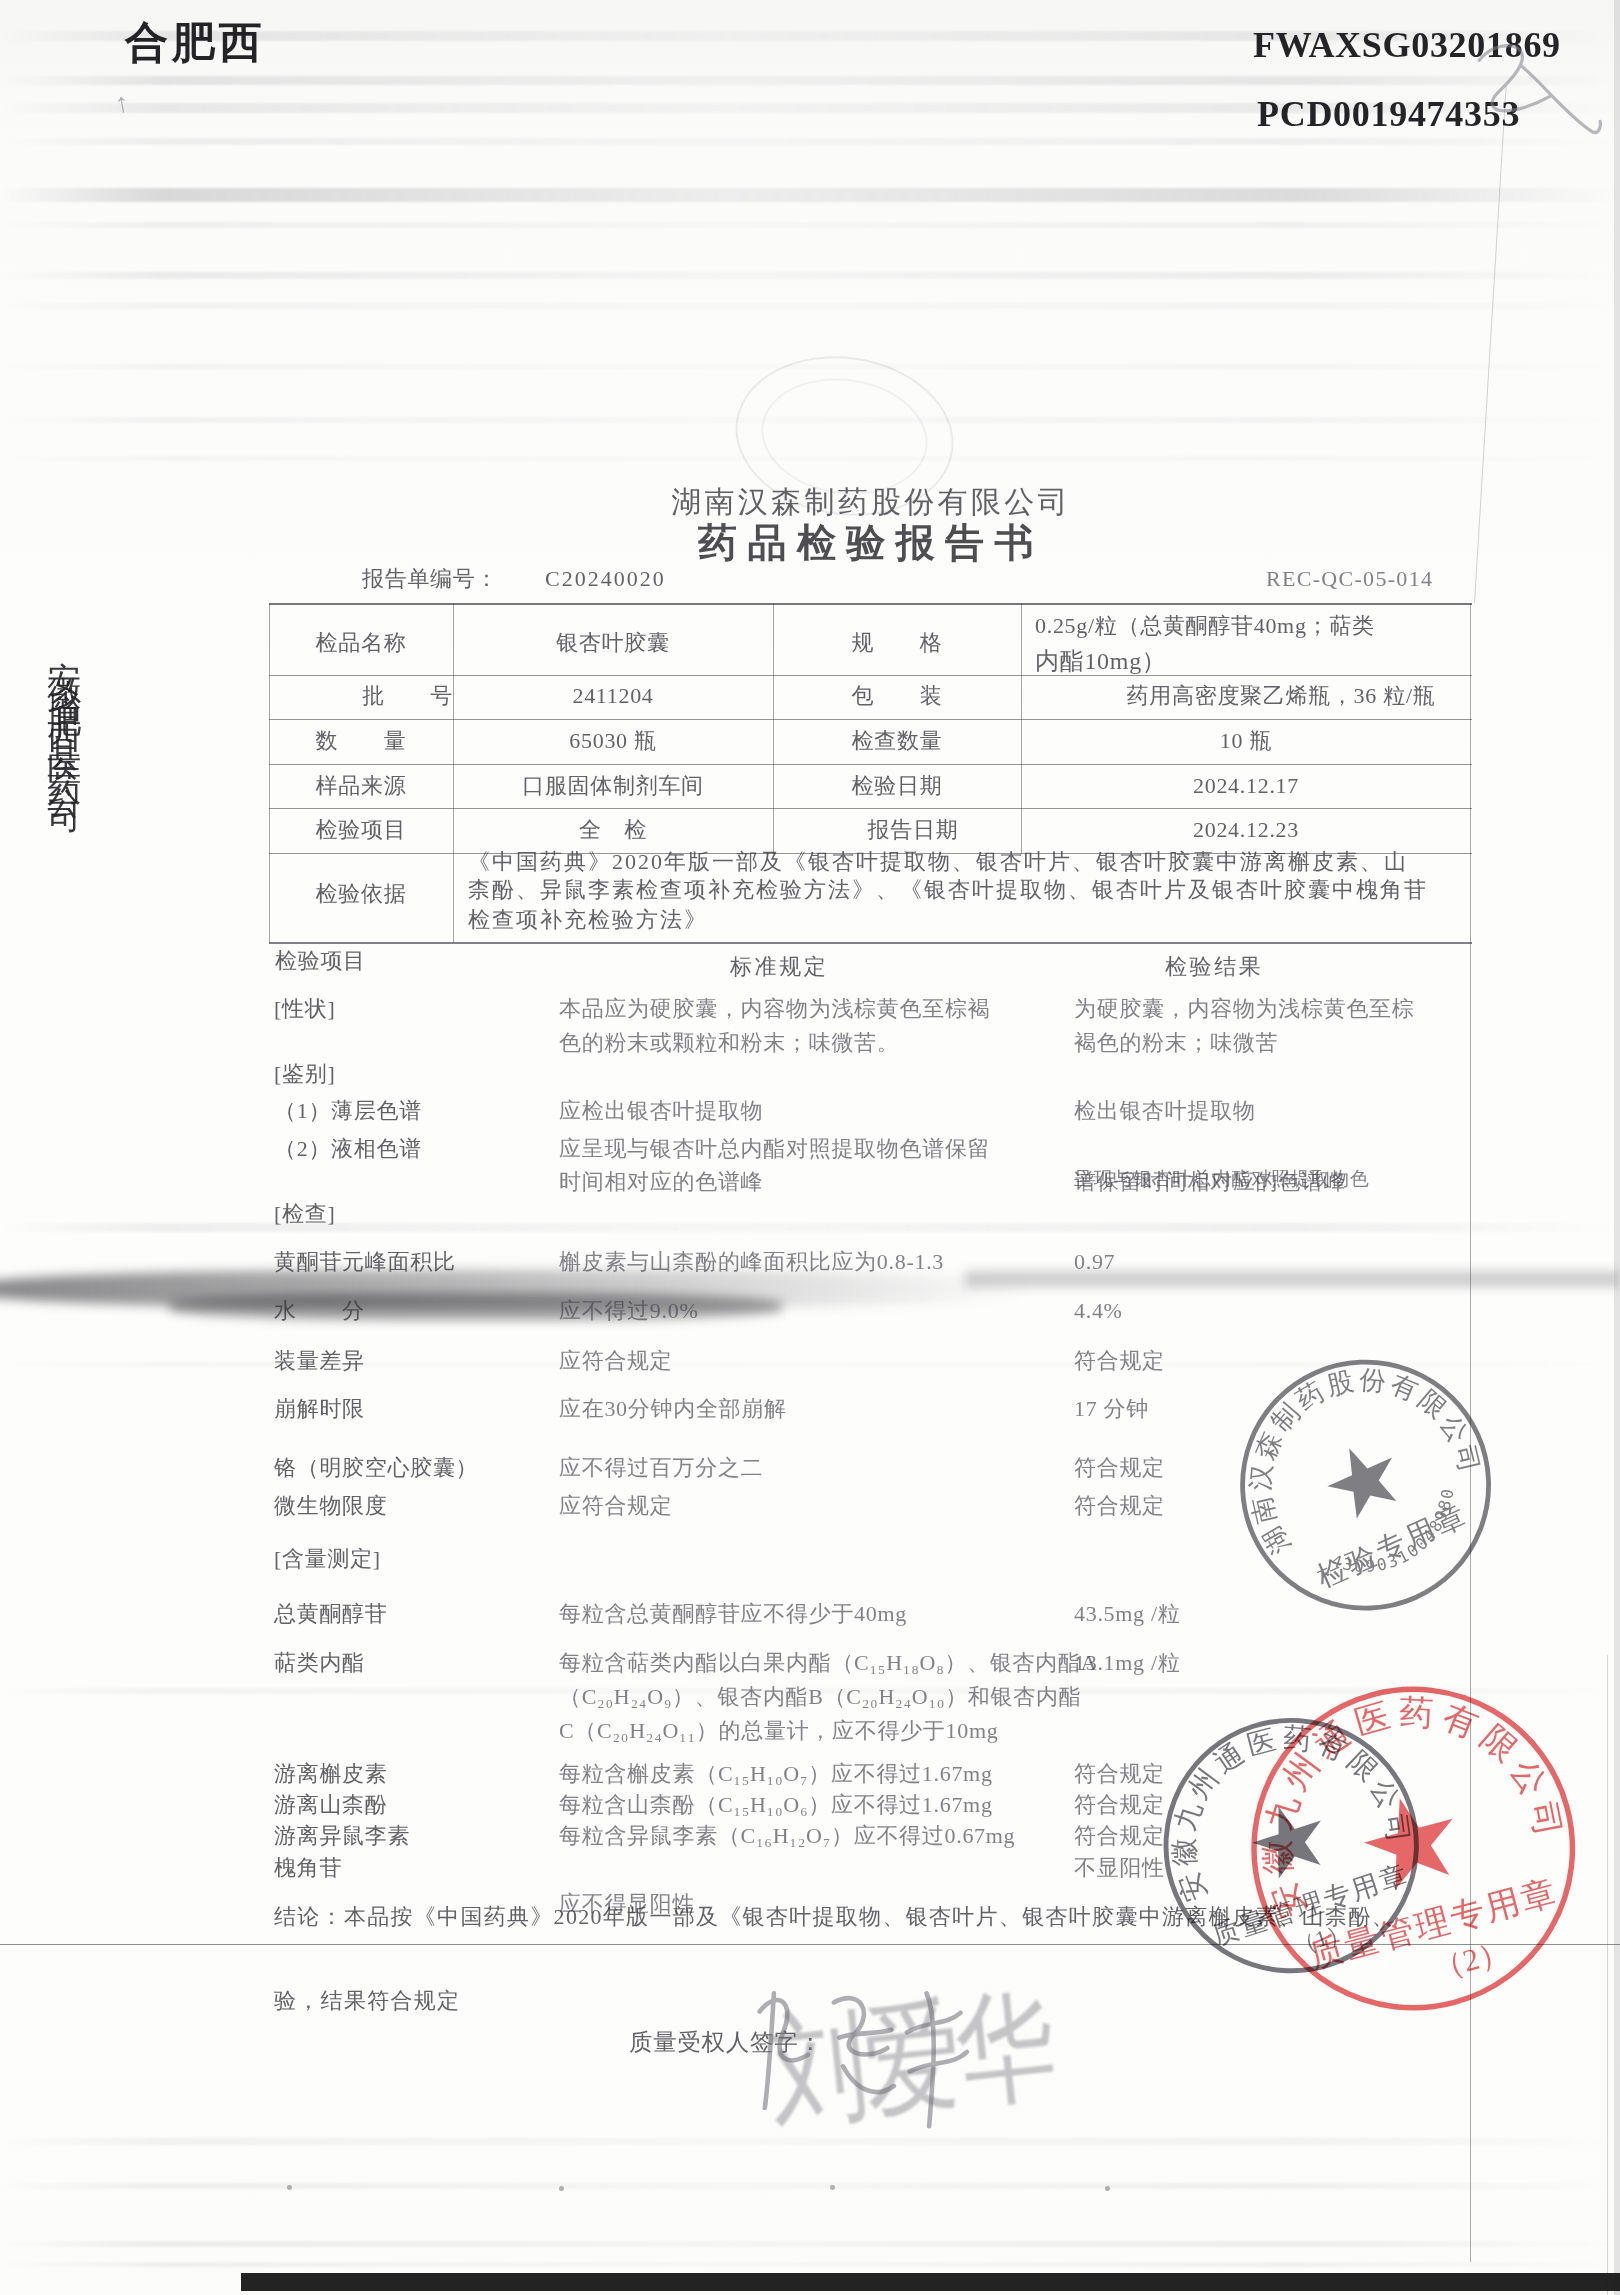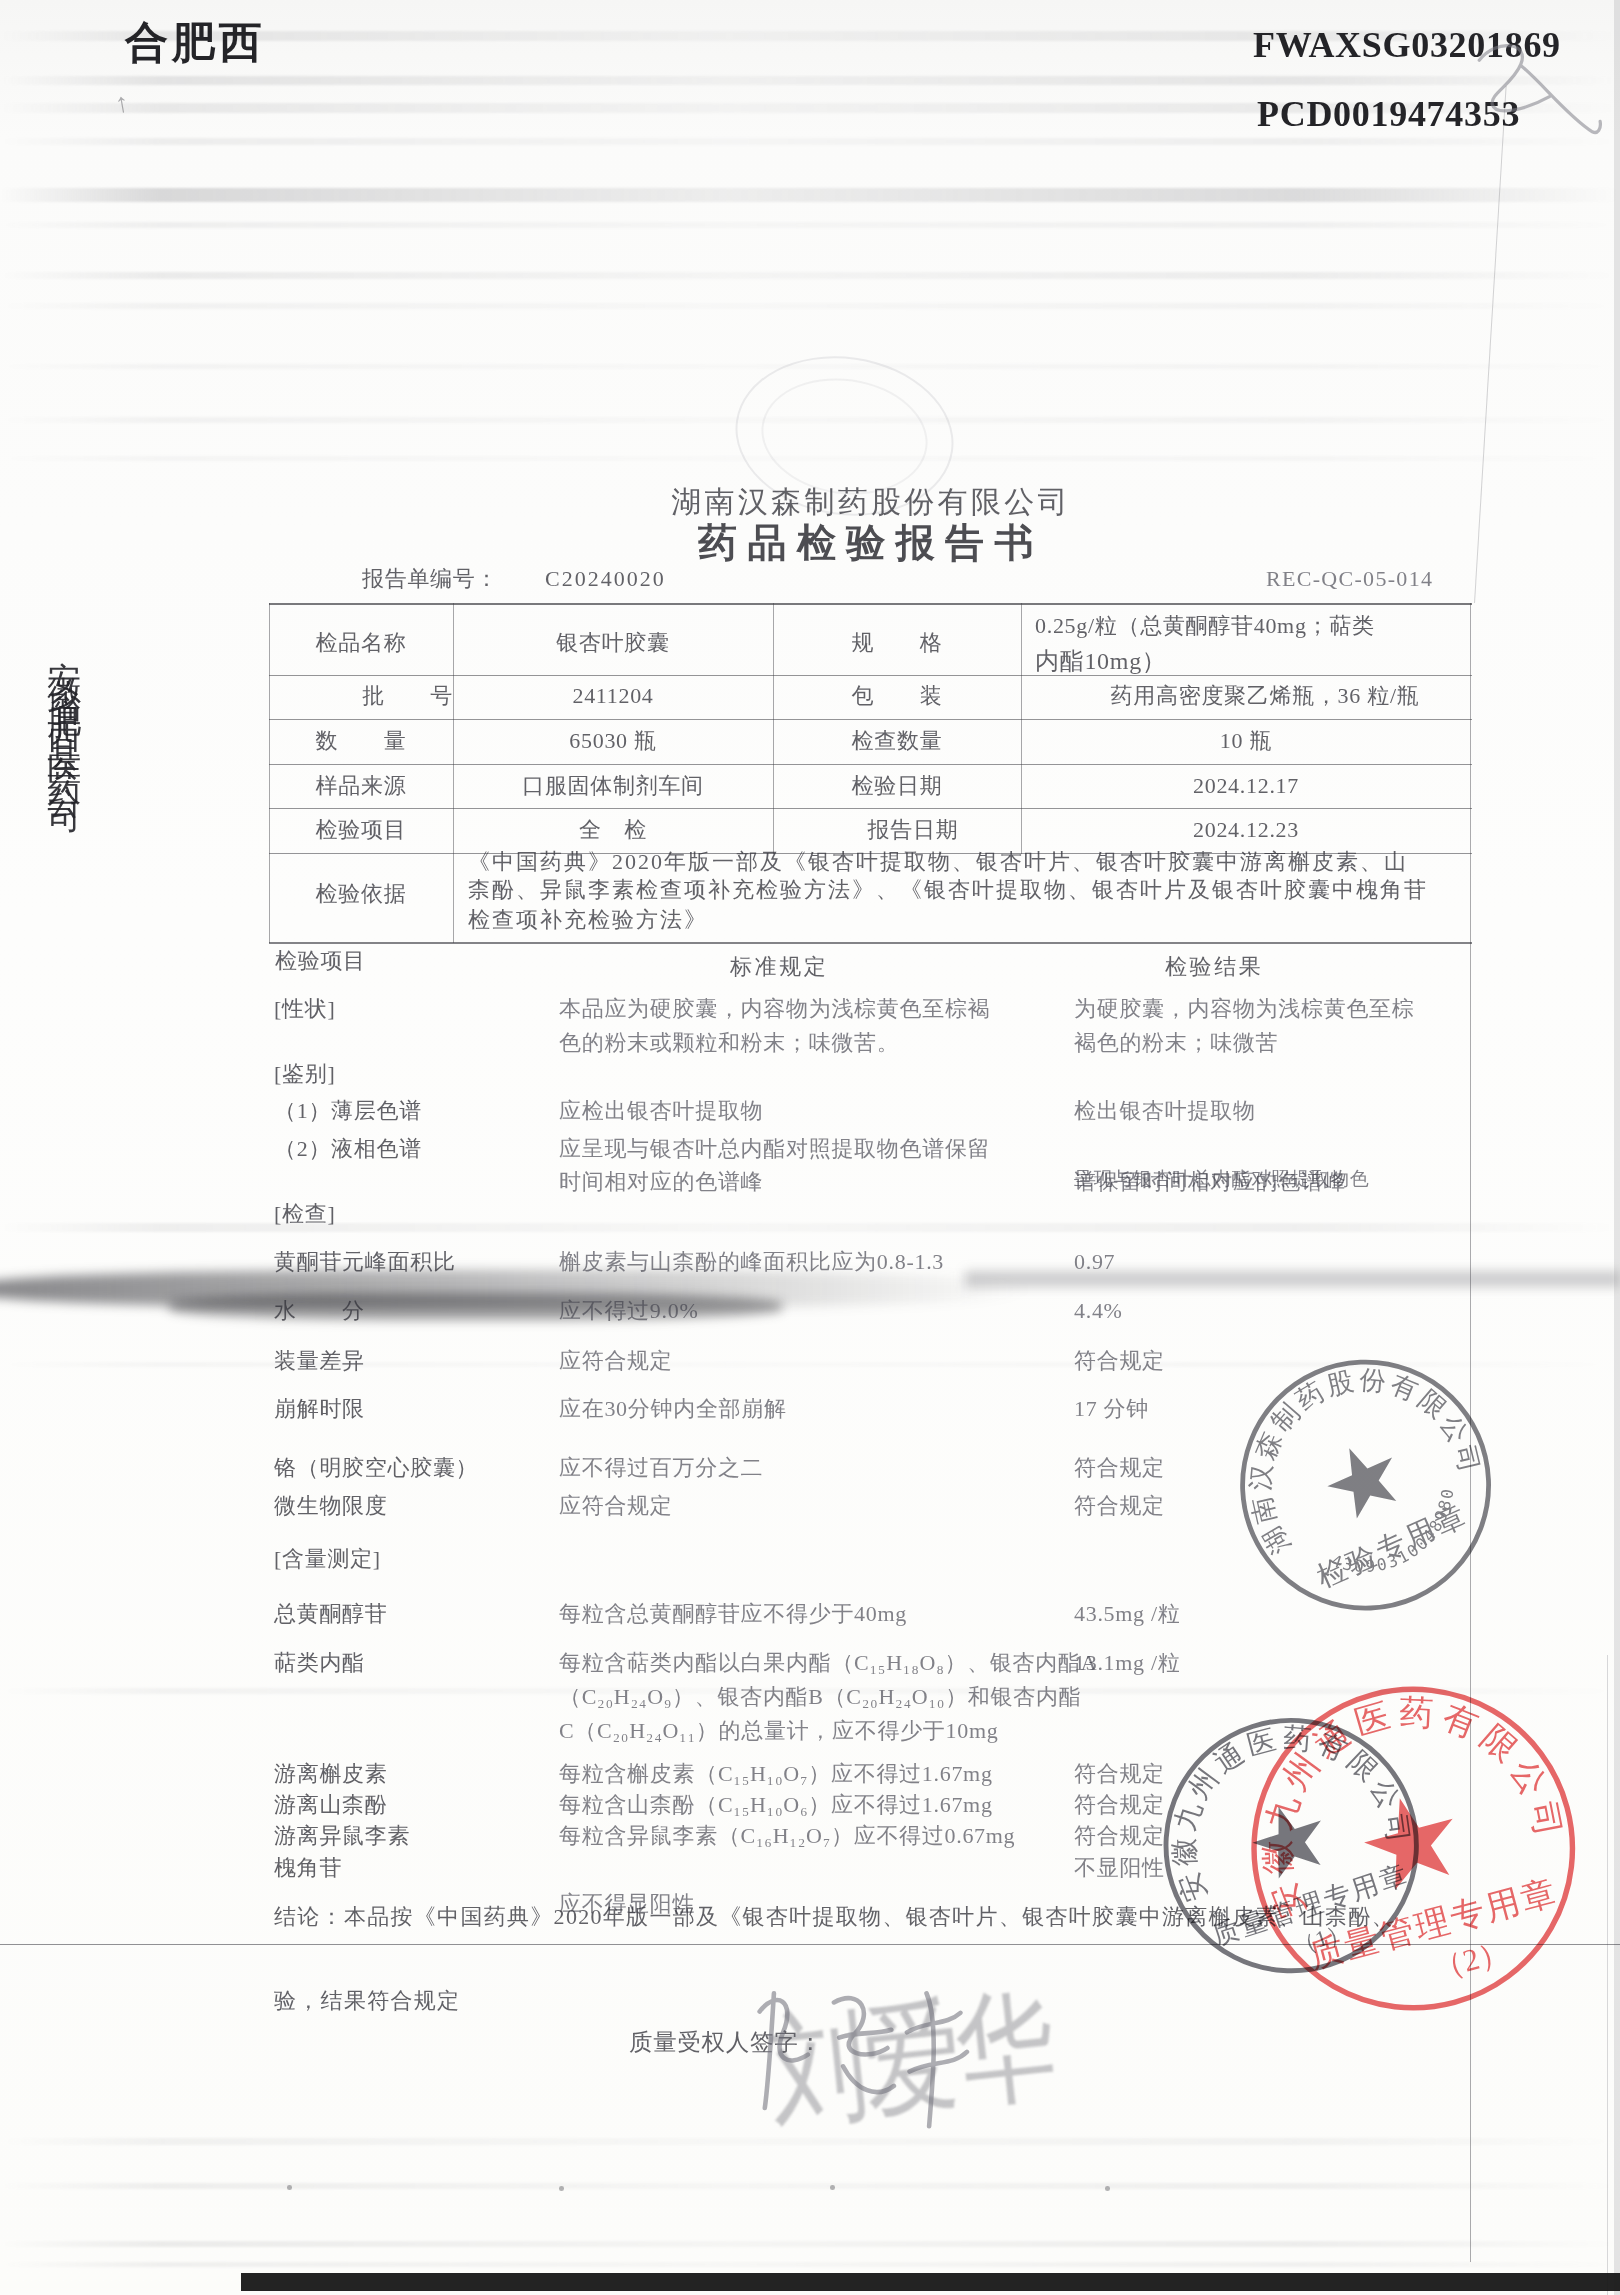--- a/index.html
+++ b/index.html
@@ -89,21 +89,21 @@
 
   <div class="t mid" style="left:269px;top:630px;width:184px;text-align:center;font-size:22px;">检品名称</div>
   <div class="t mid" style="left:453px;top:630px;width:320px;text-align:center;font-size:22px;">银杏叶胶囊</div>
   <div class="t mid" style="left:773px;top:630px;width:248px;text-align:center;font-size:22px;">规　　格</div>
   <div class="t mid" style="left:1035px;top:613px;font-size:22px;">0.25g/粒（总黄酮醇苷40mg；萜类</div>
   <div class="t mid" style="left:1035px;top:647px;font-size:24px;">内酯10mg）</div>
 
   <div class="t mid" style="left:269px;top:683px;width:184px;text-align:right;font-size:22px;">批　　号</div>
   <div class="t mid" style="left:453px;top:683px;width:320px;text-align:center;font-size:22px;">2411204</div>
   <div class="t mid" style="left:773px;top:683px;width:248px;text-align:center;font-size:22px;">包　　装</div>
-  <div class="t mid" style="left:1021px;top:683px;width:488px;text-align:center;font-size:22px;">药用高密度聚乙烯瓶，36 粒/瓶</div>
+  <div class="t mid" style="left:1021px;top:683px;width:488px;text-align:center;font-size:22px;padding-left:16px;">药用高密度聚乙烯瓶，36 粒/瓶</div>
 
   <div class="t mid" style="left:269px;top:728px;width:184px;text-align:center;font-size:22px;">数　　量</div>
   <div class="t mid" style="left:453px;top:728px;width:320px;text-align:center;font-size:22px;">65030 瓶</div>
   <div class="t mid" style="left:773px;top:728px;width:248px;text-align:center;font-size:22px;">检查数量</div>
   <div class="t mid" style="left:1021px;top:728px;width:450px;text-align:center;font-size:22px;">10 瓶</div>
 
   <div class="t mid" style="left:269px;top:773px;width:184px;text-align:center;font-size:22px;">样品来源</div>
   <div class="t mid" style="left:453px;top:773px;width:320px;text-align:center;font-size:22px;">口服固体制剂车间</div>
   <div class="t mid" style="left:773px;top:773px;width:248px;text-align:center;font-size:22px;">检验日期</div>
   <div class="t mid" style="left:1021px;top:773px;width:450px;text-align:center;font-size:22px;">2024.12.17</div>

